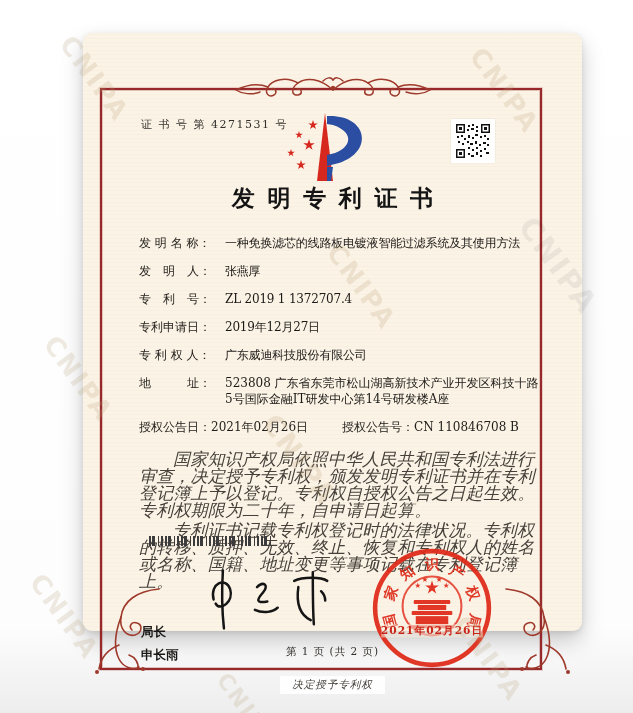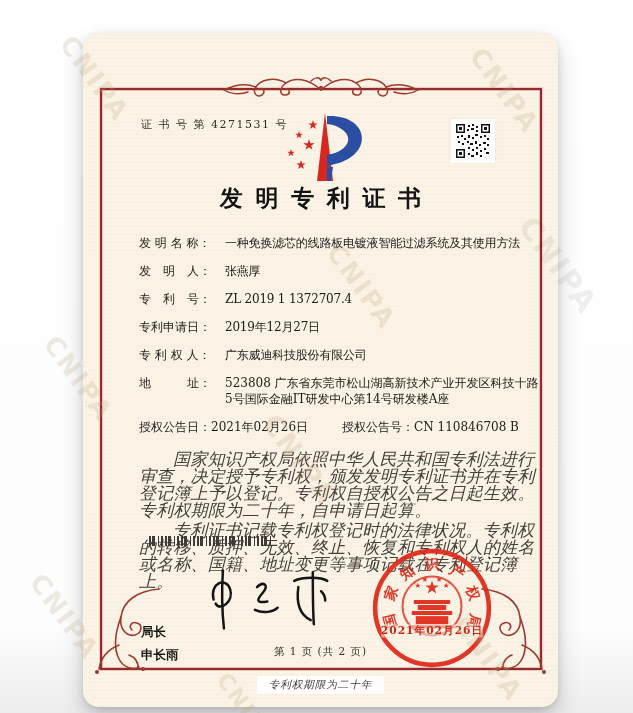--- a/index.html
+++ b/index.html
@@ -5,26 +5,27 @@
   html,body{margin:0;padding:0;}
   body{
     width:633px;height:713px;overflow:hidden;
     background:linear-gradient(180deg,#ffffff 0%,#fdfdfd 88%,#ededed 100%);
     font-family:"DejaVu Serif","Liberation Serif",serif;
   }
   .stage{position:relative;width:633px;height:713px;overflow:hidden;}
 
   
   .card{
-    position:absolute;left:83px;top:33px;width:475px;height:674px;
+    position:absolute;left:83px;top:33px;width:475px;height:598px;
     background:
       repeating-linear-gradient(0deg, rgba(210,176,140,0.06) 0 1px, rgba(0,0,0,0) 1px 4px),
       #fbf3e6;
-    border-radius:16px;
+    border-radius:9px;
     box-shadow:0 10px 22px rgba(0,0,0,0.20), 0 2px 6px rgba(0,0,0,0.10);
+    padding-left:24px;
   }
 
   
   .frame{
     position:absolute;left:17px;top:55px;width:438px;height:578px;
     border:2px solid #97292b;
     box-shadow:0 0 0 1px rgba(151,41,43,0.25) inset, 0 0 0 1px rgba(151,41,43,0.18);
   }
   .ornament-top{position:absolute;left:50%;top:41px;transform:translateX(-50%);z-index:5;}
   .ornament-corner{position:absolute;z-index:5;}
@@ -301,21 +302,21 @@
       <defs>
         <path id="st2" d="M0,-1 L0.225,-0.31 0.95,-0.31 0.36,0.12 0.59,0.81 0,0.38 -0.59,0.81 -0.36,0.12 -0.95,-0.31 -0.225,-0.31 Z"></path>
       </defs>
       <rect x="14" y="80" width="100" height="13" fill="#f8efdf" opacity="0.55"></rect>
       <text x="64" y="90" text-anchor="middle" font-size="10.5" letter-spacing="1" fill="#c8170a" font-weight="700">2021年02月26日</text>
     </svg>
 
     <div class="page-info">第 1 页 (共 2 页)</div>
 
     <div class="footer-note">
-      <span>专利权期限为二十年</span>
+      <span>决定授予专利权</span>
     </div>
 
   </div>
 
   <span class="wm" style="left:78px;top:30px;font-size:26px;">CNIPA</span>
   <span class="wm" style="left:488px;top:42px;font-size:26px;">CNIPA</span>
   <span class="wm" style="left:540px;top:210px;font-size:30px;color:rgba(0,0,0,0.06);">CNIPA</span>
   <span class="wm" style="left:345px;top:238px;font-size:26px;">CNIPA</span>
   <span class="wm" style="left:62px;top:330px;font-size:26px;">CNIPA</span>
   <span class="wm" style="left:282px;top:408px;font-size:28px;">CNIPA</span>

